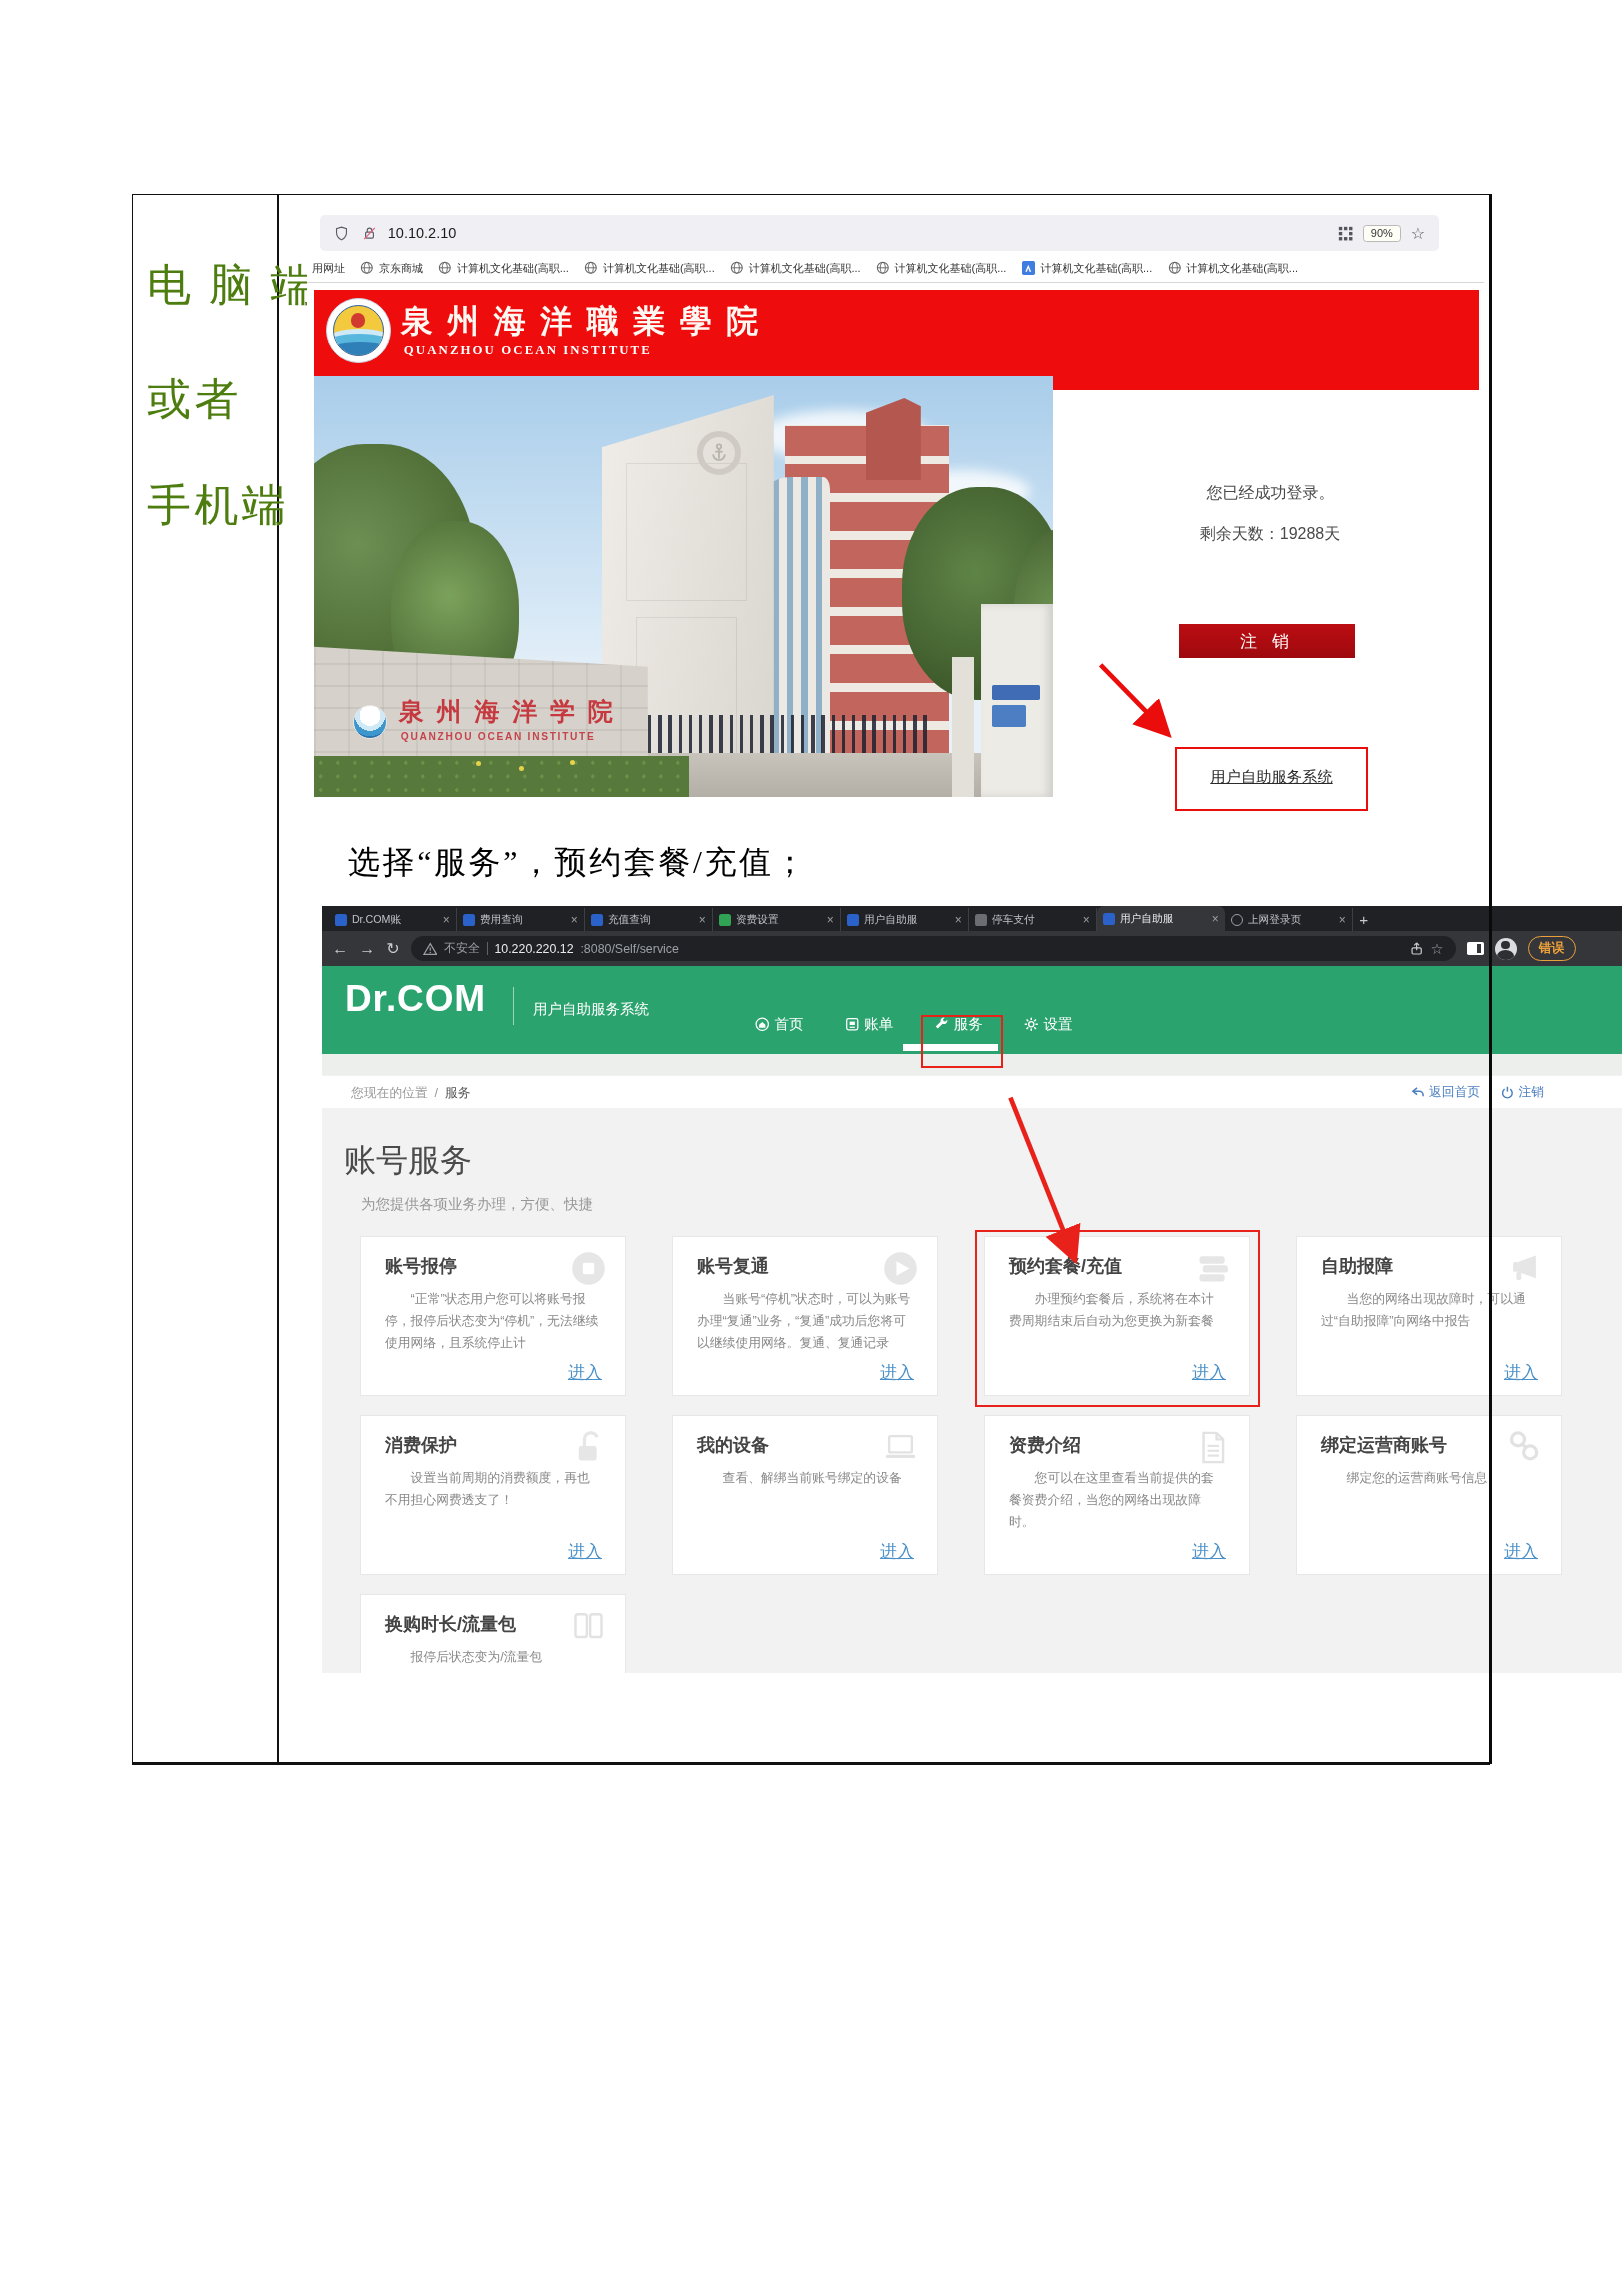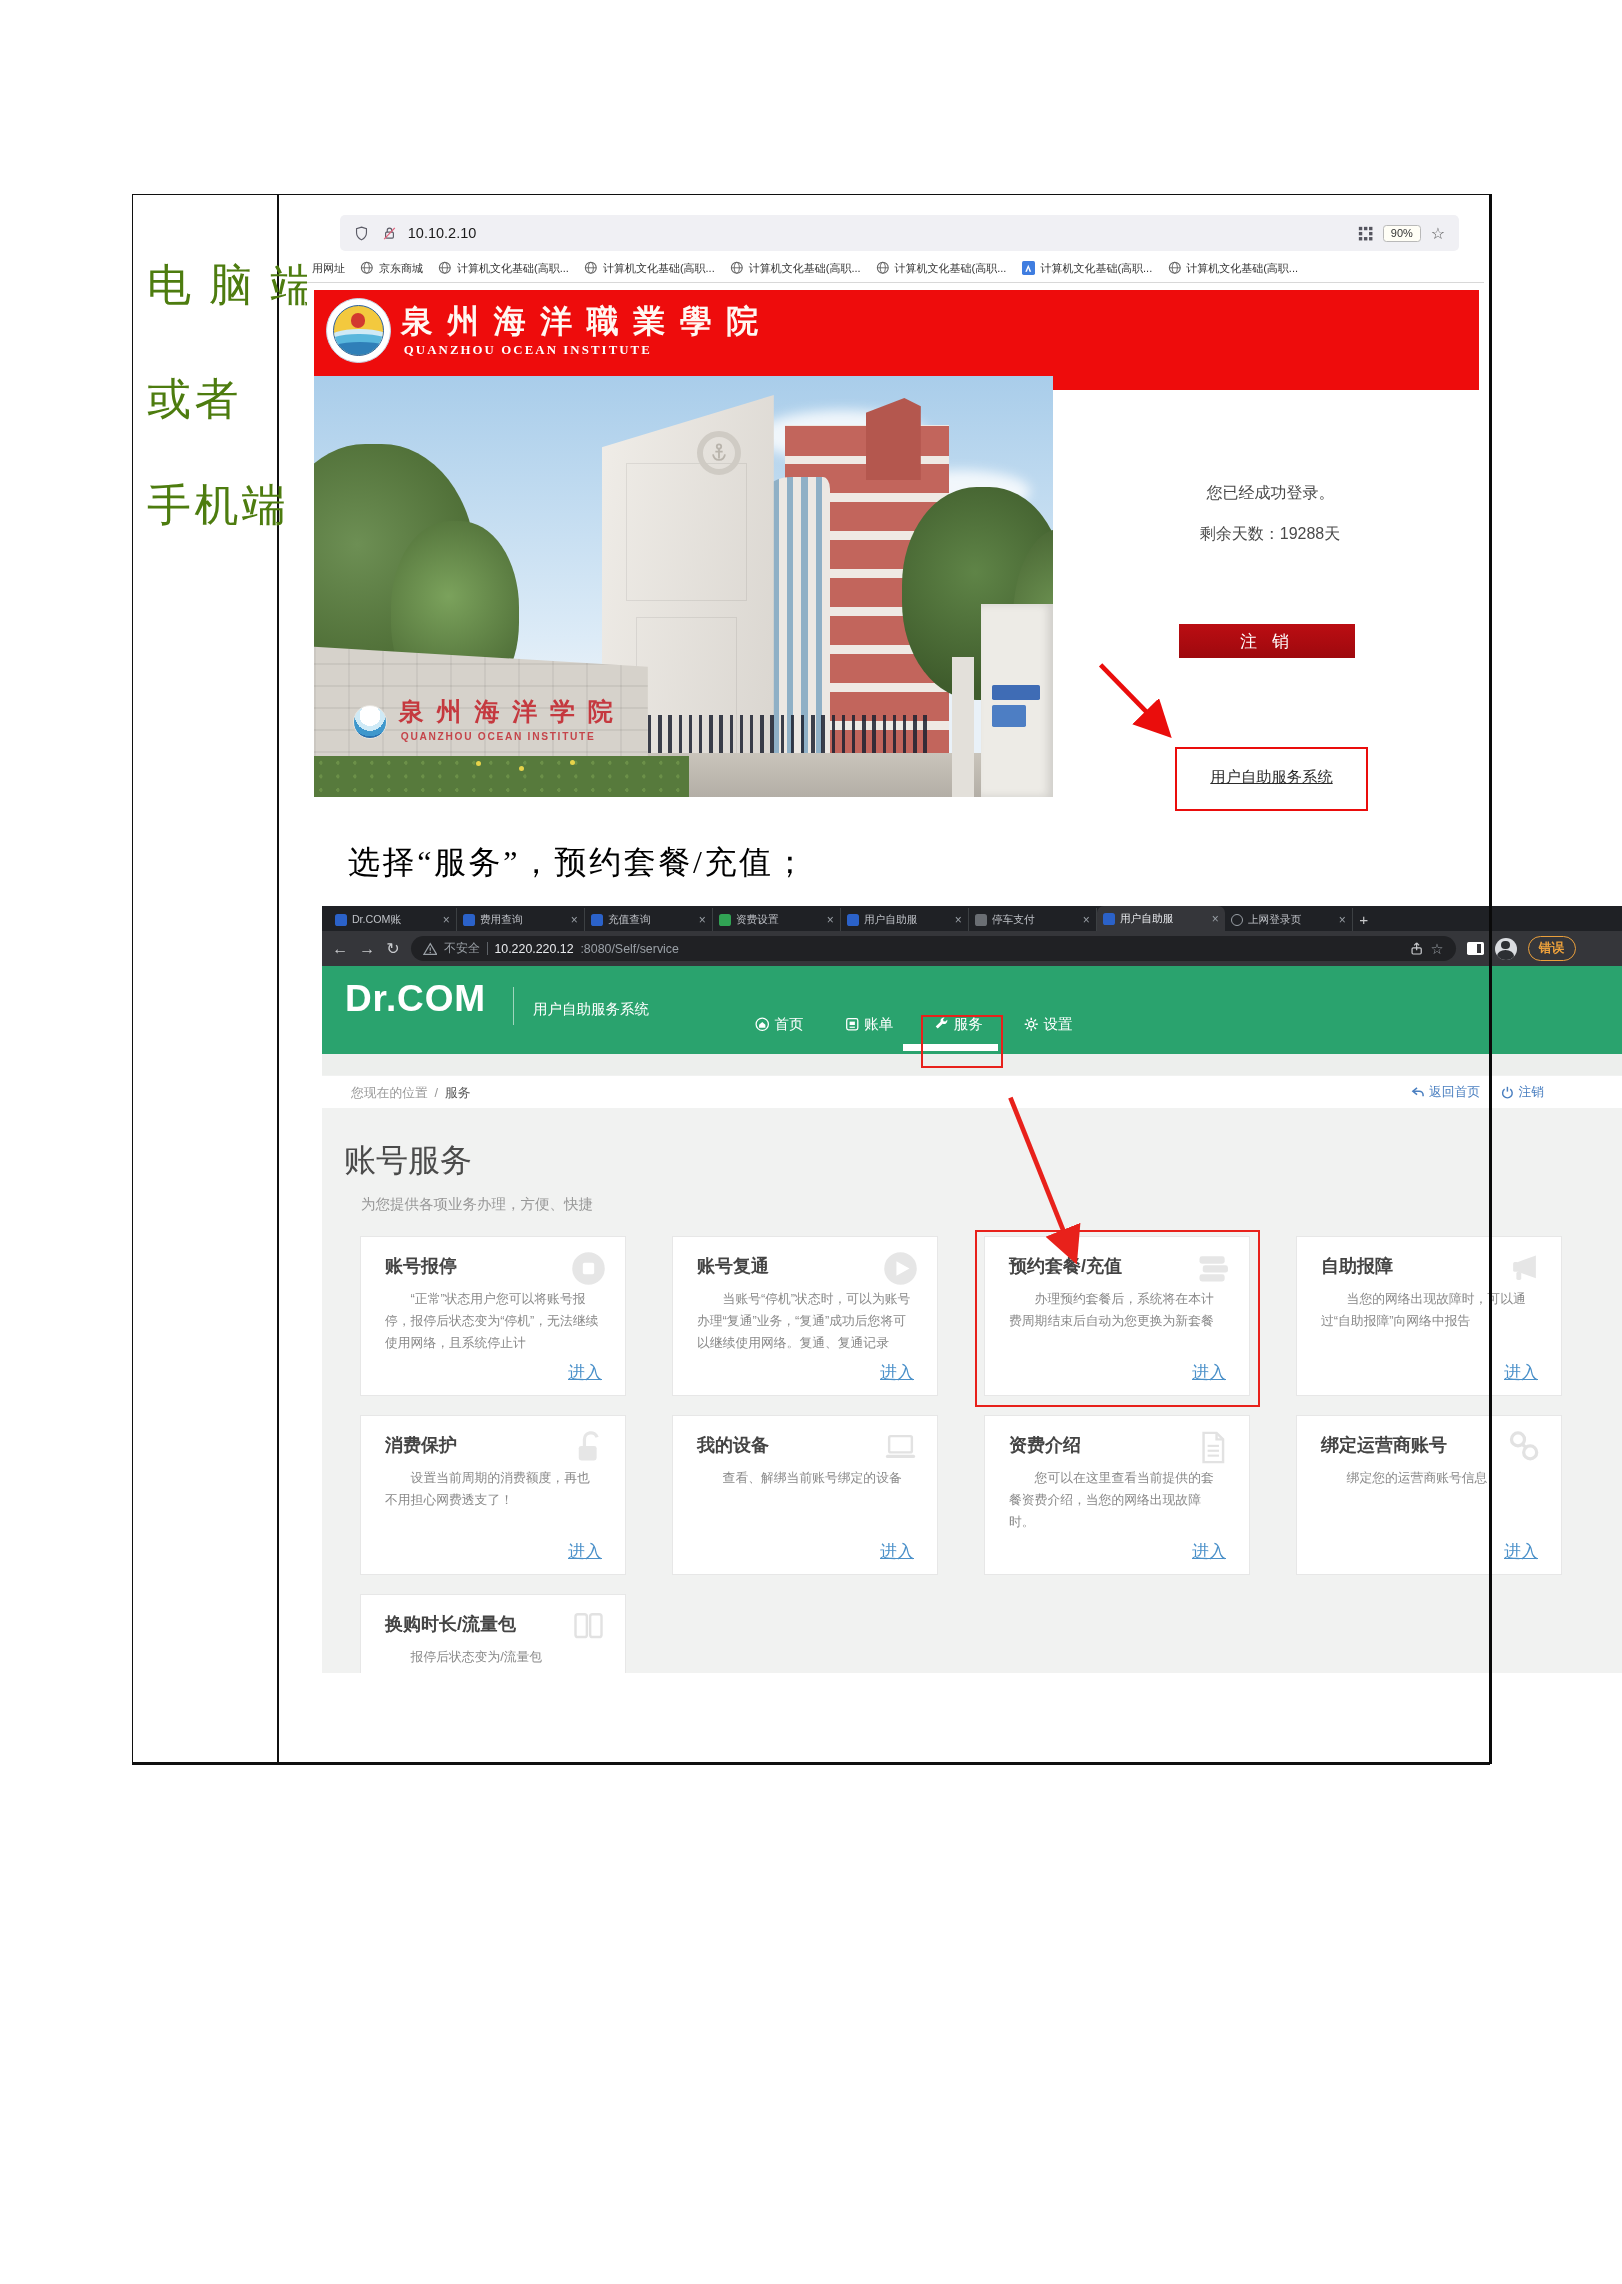--- a/index.html
+++ b/index.html
@@ -12,21 +12,21 @@
   .tdiv{position:absolute;left:277px;top:194px;width:1.7px;height:1569px;background:#101010;}
   .tright{position:absolute;left:1489px;top:194px;width:2.6px;height:1570px;background:#0a0a0a;z-index:40;}
   .lbl{position:absolute;font-family:"Liberation Serif",serif;font-size:44px;color:#4d7c0f;letter-spacing:3.4px;margin-top:41px;}
 
   .caption{position:absolute;left:348px;top:841px;font-family:"Liberation Serif",serif;
            font-size:32px;color:#000;letter-spacing:2.6px;}
 
   
   .shot1{position:absolute;left:307px;top:205px;width:1177px;height:597px;background:#fff;}
   .b1field{position:absolute;left:12.8px;top:10.2px;width:1119px;height:36px;background:#f0f0f4;
-           border-radius:5.1px;display:flex;align-items:center;padding:0 13.6px;box-sizing:border-box;gap:10.2px;margin-left:20px;}
+           border-radius:5.1px;display:flex;align-items:center;padding:0 13.6px;box-sizing:border-box;gap:10.2px;}
   .b1url{font-size:14.5px;color:#1b1b1b;}
   .flexsp{flex:1;}
   .zoombadge{border:0.9px solid #b9b9b9;border-radius:3.4px;background:#fffef6;color:#333;
              font-size:11px;padding:1.7px 6.8px;}
   .star1{font-size:16px;color:#555;}
   .b1marks{position:absolute;left:0;top:49px;width:1177px;height:29px;border-bottom:0.9px solid #d8d8d8;
            display:flex;align-items:center;gap:15.3px;padding-left:5.1px;box-sizing:border-box;
            font-size:11px;color:#333;overflow:hidden;white-space:nowrap;}
   .bm{display:flex;align-items:center;gap:5.1px;}
   .bm-blue{width:13.6px;height:13.6px;background:#3f7de0;border-radius:1.7px;display:flex;

